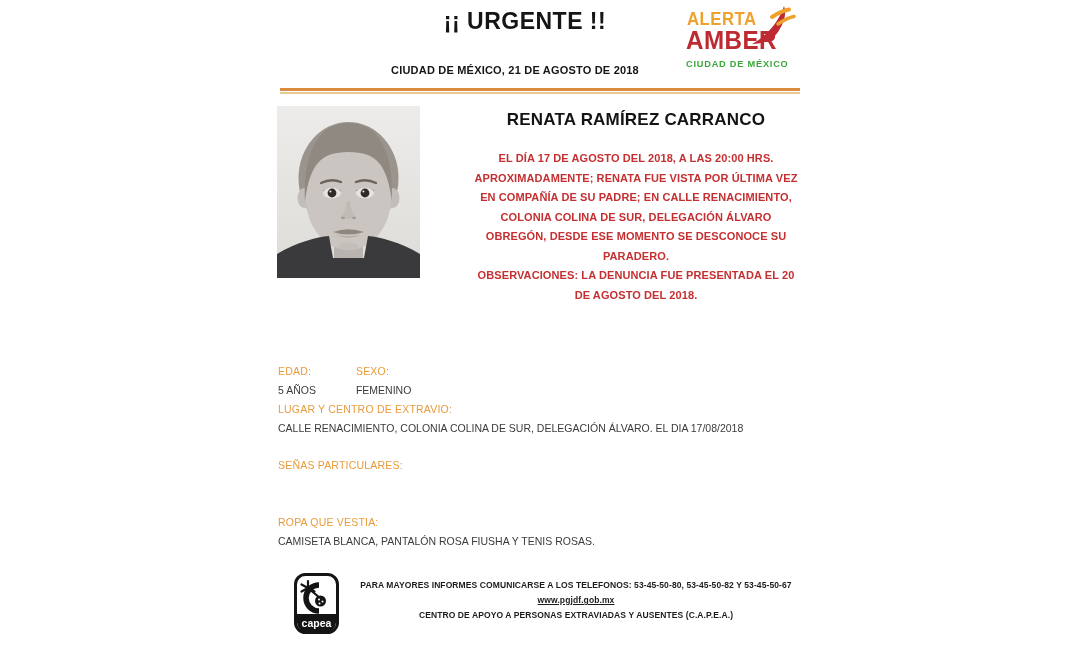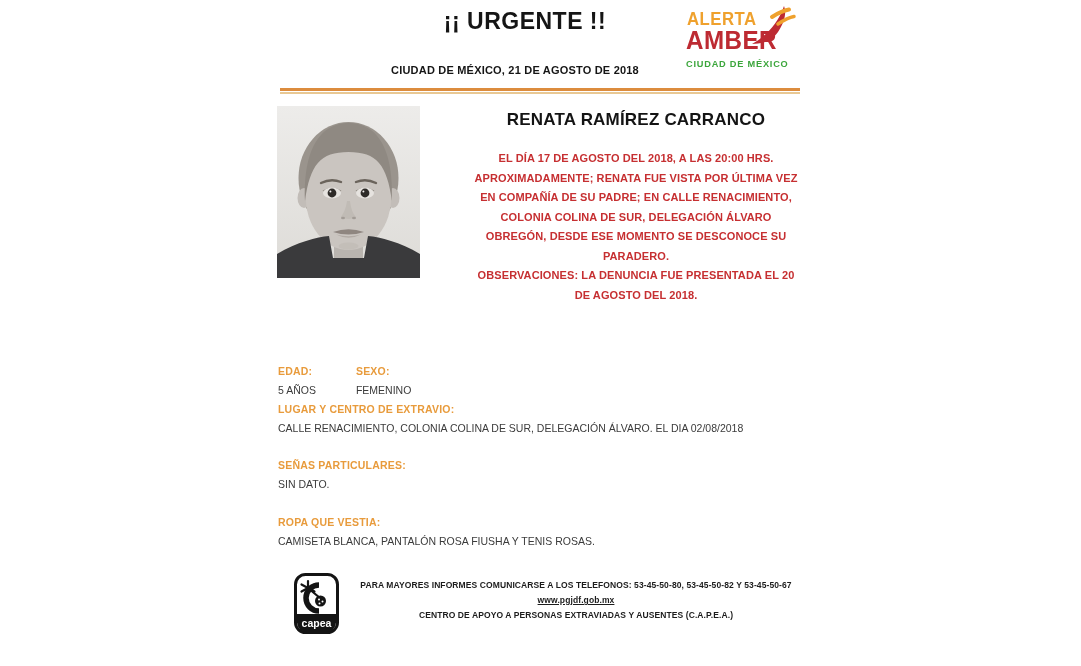--- a/index.html
+++ b/index.html
@@ -48,21 +48,21 @@
     text-align:center; font-size:17px; font-weight:bold; color:#141414;
     letter-spacing:0.2px; line-height:1.2;
   }
   .description {
     position:absolute; left:460px; top:149px; width:352px;
     text-align:center; font-size:11px; font-weight:bold; color:#C62F31;
     line-height:19.5px; white-space:pre-line; letter-spacing:0.1px;
   }
   
   .details { position:absolute; left:278px; width:520px; font-size:10.5px; }
-  .dlabel { color:#E89B3C; font-weight:bold; letter-spacing:0.2px; }
+  .dlabel { color:#E89B3C; font-weight:normal; letter-spacing:0.2px; }
   .dvalue { color:#3b3b3b; }
   .details .line { line-height:19px; }
   .col1 { display:inline-block; width:75px; }
   .blk-agesex  { top:362px; }
   .blk-lugar   { top:400px; }
   .blk-senas   { top:456px; }
   .blk-ropa    { top:513px; }
   .dblock { position:absolute; left:0; width:520px; }
   .details { top:0; height:666px; pointer-events:none; }
   
@@ -151,25 +151,24 @@
         <span class="dlabel col1">EDAD:</span>
         <span class="dlabel">SEXO:</span>
       </div>
       <div class="line">
         <span class="dvalue col1">5 AÑOS</span>
         <span class="dvalue">FEMENINO</span>
       </div>
     </div>
     <div class="dblock blk-lugar">
       <div class="line dlabel">LUGAR Y CENTRO DE EXTRAVIO:</div>
-      <div class="line dvalue">CALLE RENACIMIENTO, COLONIA COLINA DE SUR, DELEGACIÓN ÁLVARO. EL DIA 02/08/2018</div>
+      <div class="line dvalue">CALLE RENACIMIENTO, COLONIA COLINA DE SUR, DELEGACIÓN ÁLVARO. EL DIA 17/08/2018</div>
     </div>
     <div class="dblock blk-senas">
       <div class="line dlabel">SEÑAS PARTICULARES:</div>
-      <div class="line dvalue">SIN DATO.</div>
     </div>
     <div class="dblock blk-ropa">
       <div class="line dlabel">ROPA QUE VESTIA:</div>
       <div class="line dvalue">CAMISETA BLANCA, PANTALÓN ROSA FIUSHA Y TENIS ROSAS.</div>
     </div>
   </div>
 
   <div class="capea-logo">
     <svg width="45" height="61" viewBox="0 0 45 61">
       <rect x="1.5" y="1.5" width="42" height="58" rx="10" fill="#ffffff" stroke="#141414" stroke-width="3"></rect>

